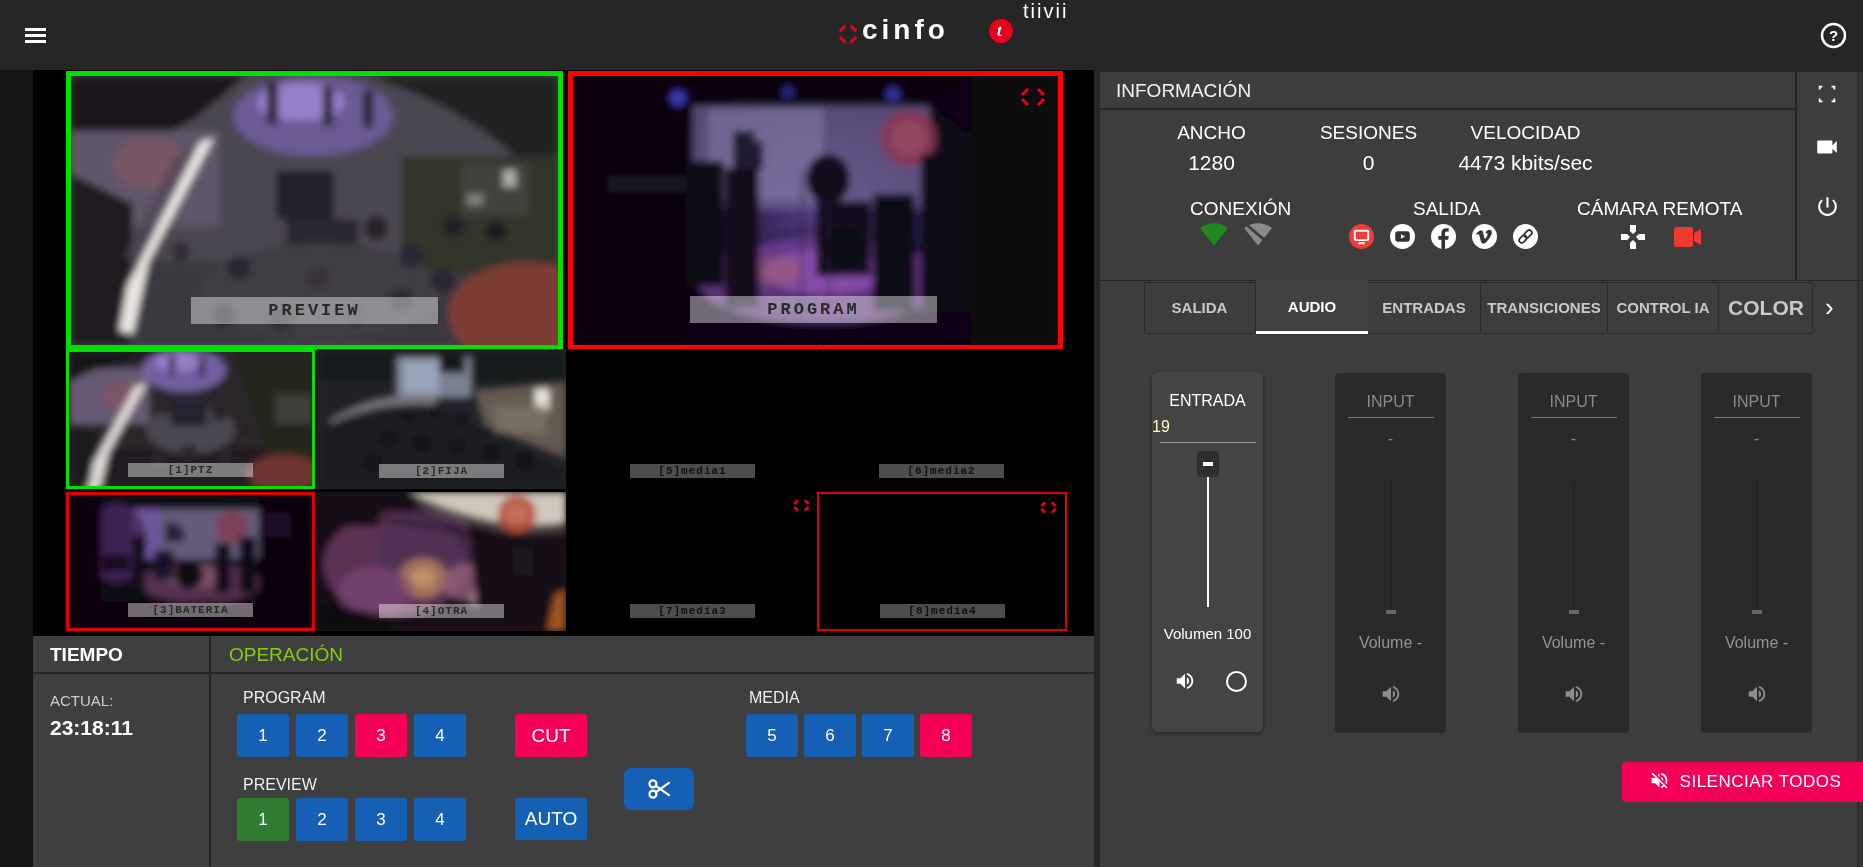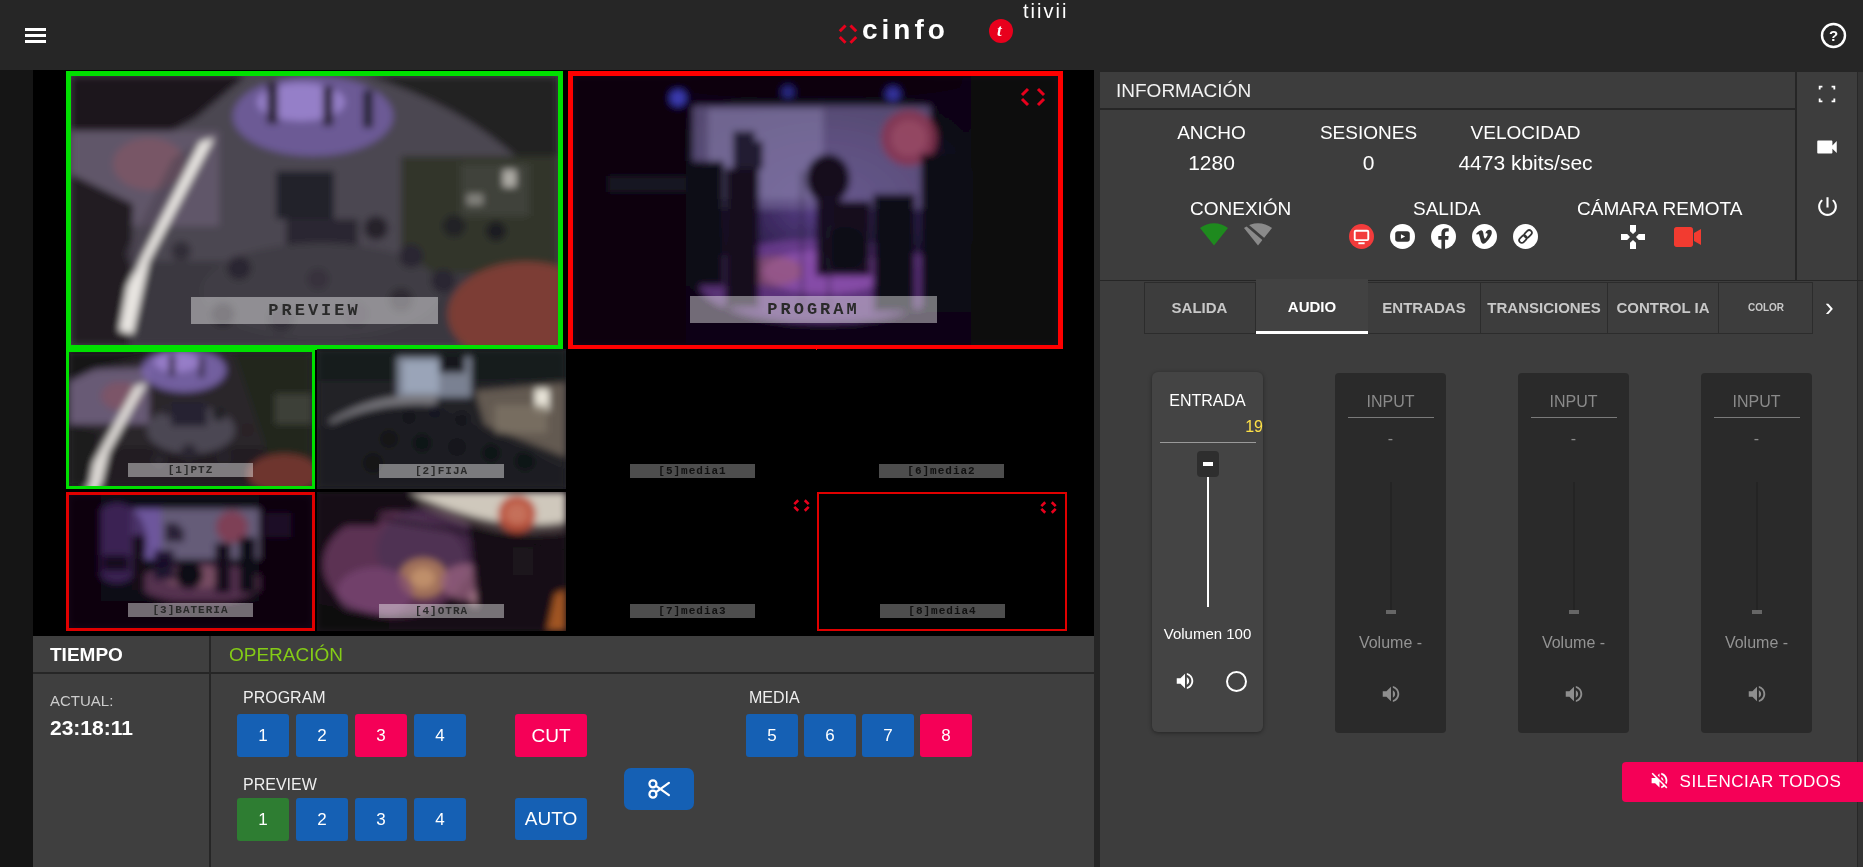--- a/index.html
+++ b/index.html
@@ -421,26 +421,26 @@
       <path fill="#f23b30" d="M0 2.5C0 1.1 1.1 0 2.5 0h14C17.9 0 19 1.1 19 2.5v15c0 1.4-1.1 2.5-2.5 2.5h-14C1.1 20 0 18.9 0 17.5z"></path>
       <path fill="#f23b30" d="M20 6l7-4v16l-7-4z"></path>
     </svg>
   
   <div class="abs" style="left:44px;top:212px;width:669px;height:52px;border:1px solid #2c2c2c;box-sizing:border-box"></div>
   <div class="abs" style="left:44px;top:212px;width:112px;height:52px;box-sizing:border-box;border-right:1px solid #2c2c2c;color:#c8c8c8;font-size:15px;font-weight:bold;text-align:center;line-height:52px">SALIDA</div>
   <div class="abs" style="left:156px;top:209px;width:112px;height:55px;background:#424242;border-bottom:3px solid #fff;box-sizing:border-box;color:#fff;font-size:15px;font-weight:bold;text-align:center;line-height:55px">AUDIO</div>
   <div class="abs" style="left:268px;top:212px;width:113px;height:52px;box-sizing:border-box;border-right:1px solid #2c2c2c;color:#c8c8c8;font-size:15px;font-weight:bold;text-align:center;line-height:52px">ENTRADAS</div>
   <div class="abs" style="left:381px;top:212px;width:127px;height:52px;box-sizing:border-box;border-right:1px solid #2c2c2c;color:#c8c8c8;font-size:15px;font-weight:bold;text-align:center;line-height:52px">TRANSICIONES</div>
   <div class="abs" style="left:508px;top:212px;width:111px;height:52px;box-sizing:border-box;border-right:1px solid #2c2c2c;color:#c8c8c8;font-size:15px;font-weight:bold;text-align:center;line-height:52px">CONTROL IA</div>
-  <div class="abs" style="left:619px;top:212px;width:94px;height:52px;box-sizing:border-box;color:#c8c8c8;font-size:10px;font-weight:bold;text-align:center;line-height:52px">COLOR</div>
+  <div class="abs" style="left:619px;top:212px;width:94px;height:52px;box-sizing:border-box;color:#c8c8c8;font-size:21px;font-weight:bold;text-align:center;line-height:52px">COLOR</div>
   <div class="abs" style="left:725px;top:222px;color:#fff;font-size:26px">›</div>
   
   <div class="abs" style="left:52px;top:302px;width:111px;height:360px;background:#444;border-radius:6px;box-shadow:0 1px 4px rgba(0,0,0,.4)">
     <div style="text-align:center;margin-top:20px;font-size:16px;color:#fff">ENTRADA</div>
-    <div style="text-align:right;margin-top:8px;font-size:16px;color:#fde047">19</div>
+    <div style="text-align:left;margin-top:8px;font-size:16px;color:#fef9c3">19</div>
     <div style="margin:6px auto 0;width:96px;height:1px;background:#9a9a9a"></div>
     <div style="margin:8px auto 0;width:22px;height:26px;background:#2e2e2e;border-radius:4px;position:relative">
       <div style="position:absolute;left:6px;top:11px;width:10px;height:4px;background:#fff"></div>
     </div>
     <div style="margin:0 auto;width:2px;height:130px;background:#fff"></div>
     <div style="text-align:center;margin-top:18px;font-size:15px;color:#fff">Volumen 100</div>
     <svg style="position:absolute;left:22px;top:298px" width="22" height="22" viewBox="0 0 24 24">
         <path fill="#fff" d="M3 9v6h4l5 5V4L7 9H3zm13.5 3c0-1.77-1.02-3.29-2.5-4.03v8.05c1.48-.73 2.5-2.25 2.5-4.02zM14 3.23v2.06c2.89.86 5 3.54 5 6.71s-2.11 5.85-5 6.71v2.06c4.01-.91 7-4.49 7-8.77s-2.99-7.86-7-8.77z"></path>
       </svg>
     <div style="position:absolute;left:74px;top:299px;width:17px;height:17px;border:2.5px solid #fff;border-radius:50%"></div>

